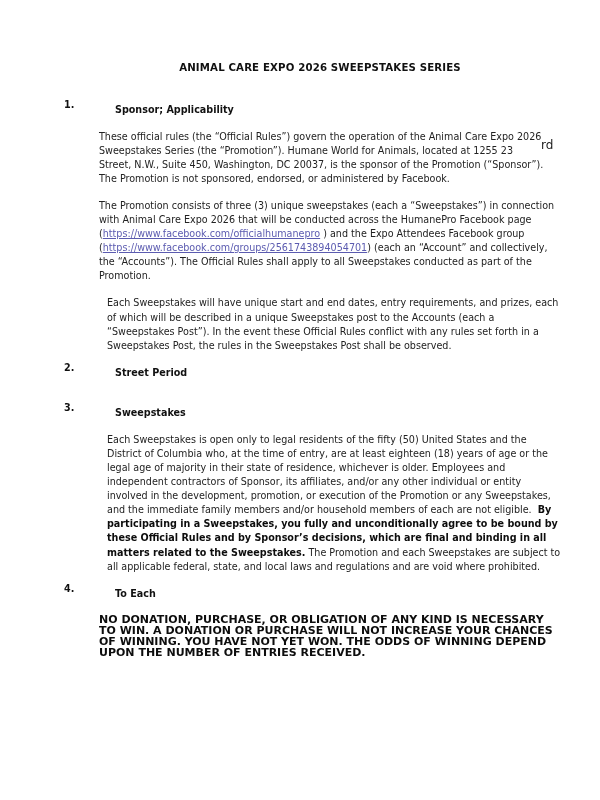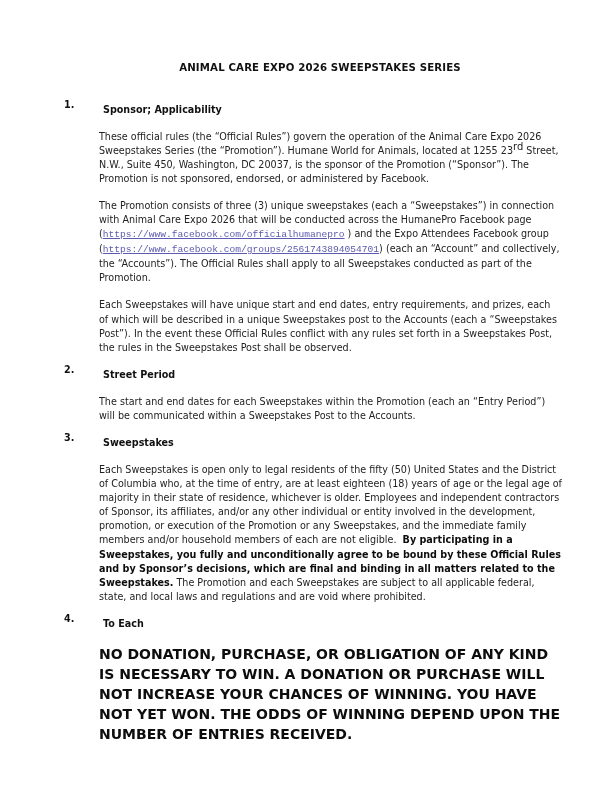--- a/index.html
+++ b/index.html
@@ -54,70 +54,71 @@
     position: absolute;
     left: 0;
     top: 0;
     width: 35px;
     font-weight: bold;
     font-size: 9.6px;
     line-height: 14px;
     color: #111111;
   }
   .section-title {
-    margin-left: 39px;
+    margin-left: 51px;
     font-weight: bold;
     font-size: 9.6px;
     line-height: 14px;
     color: #111111;
   }
 
   .body-block {
     margin-left: 35px;
     margin-right: 0;
   }
 
   p.para {
     margin: 0 0 13px 0;
     font-size: 9.6px;
     line-height: 14.1px;
     color: #222222;
     text-align: left;
   }
   p.para:last-child {
     margin-bottom: 0;
+    margin-left: 8px;
   }
 
   .section-gap {
     height: 8px;
   }
 
   b, strong, .b {
     font-weight: bold;
     color: #0d0d0d;
   }
 
   .caps-block {
     font-weight: bold;
-    font-size: 14px;
-    line-height: 20px;
+    font-size: 11px;
+    line-height: 11px;
     color: #0d0d0d;
     margin: 0 0 13px 0;
   }
 
   sup {
-    font-size: 10px;
+    font-size: 12px;
     vertical-align: super;
     line-height: 0;
+    margin-left: 28px;
   }
 
   a.link {
     color: #5b5bb0;
     text-decoration: underline;
-    font-family: Liberation Mono, monospace;
   }
 </style>
 </head>
 <body>
 
 <div class="page">
 
   <div class="doc-title">
     <span class="title-line">ANIMAL CARE EXPO 2026 SWEEPSTAKES SERIES</span>
   </div>
@@ -136,23 +137,20 @@
     </div>
   </div>
 
   <div class="section-gap"></div>
 
   <div class="section">
     <div class="section-head">
       <span class="section-number">2.</span>
       <span class="section-title">Street Period</span>
     </div>
-    <div class="body-block">
-      <p class="para">The start and end dates for each Sweepstakes within the Promotion (each an “Entry Period”) will be communicated within a Sweepstakes Post to the Accounts.</p>
-    </div>
   </div>
 
   <div class="section-gap"></div>
 
   <div class="section">
     <div class="section-head">
       <span class="section-number">3.</span>
       <span class="section-title">Sweepstakes</span>
     </div>
     <div class="body-block">

